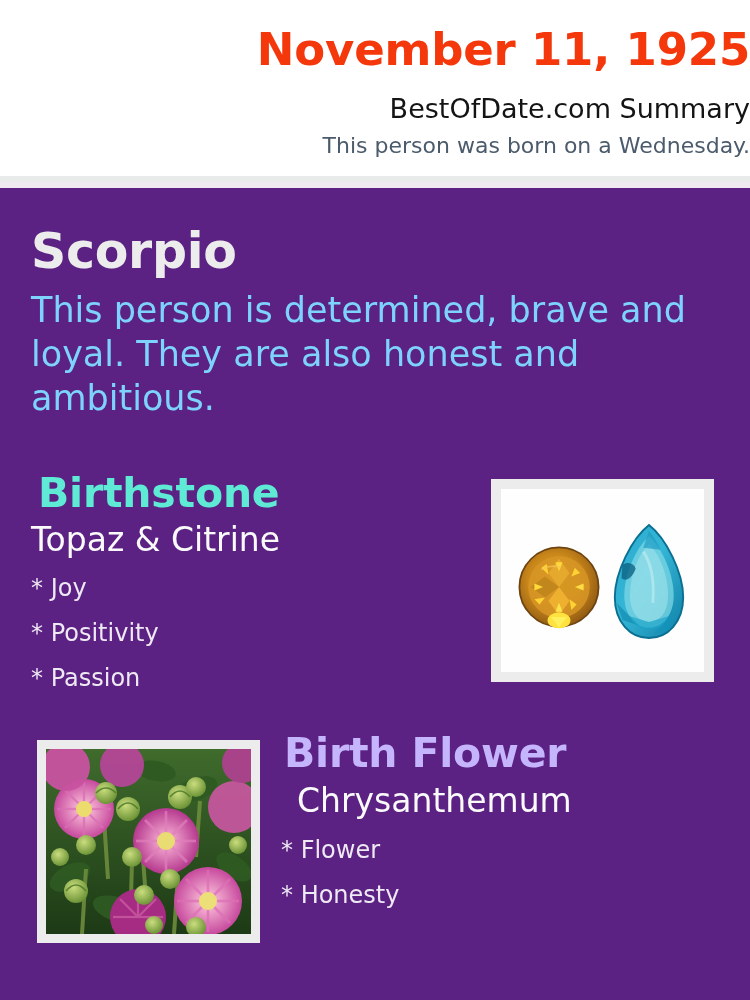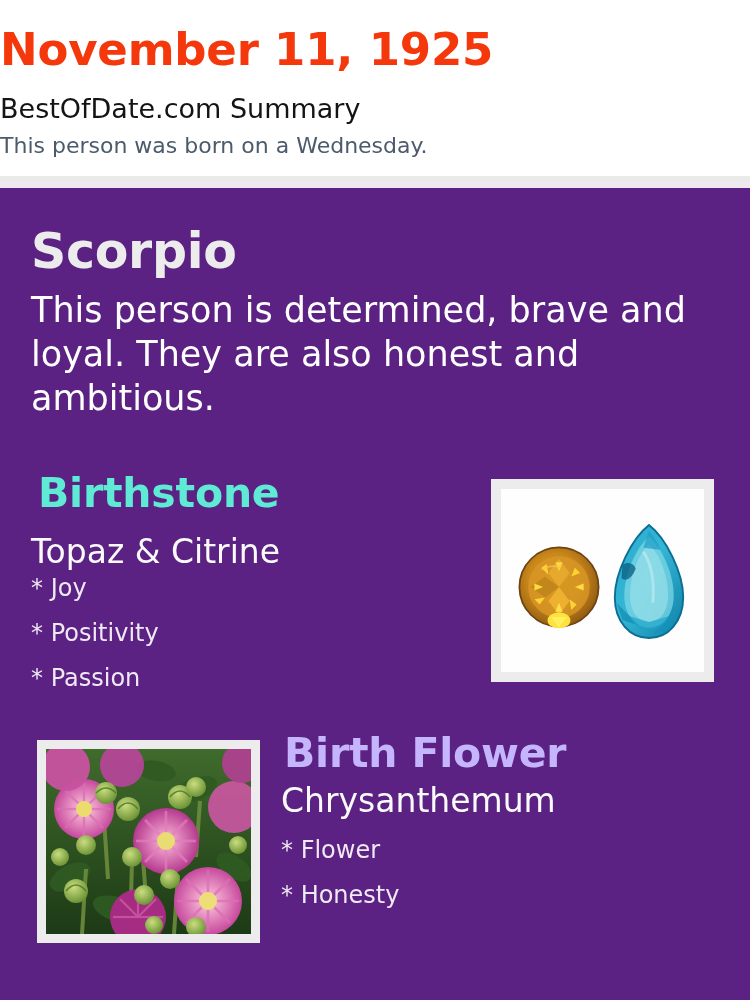--- a/index.html
+++ b/index.html
@@ -9,21 +9,21 @@
     font-family: "DejaVu Sans", "Liberation Sans", sans-serif;
     background:#5b2183;
     overflow:hidden;
   }
   .page { position:relative; width:750px; height:1000px; }
 
   
   .header {
     position:absolute; left:0; top:0; width:750px; height:176px;
     background:#ffffff;
-    display:flex; flex-direction:column; align-items:flex-start;
+    display:flex; flex-direction:column; align-items:flex-end;
     padding-top:26px;
   }
   .date-title {
     font-size:45px; font-weight:700; color:#f4380c;
     letter-spacing:-0.2px; line-height:1.08;
     font-family:"DejaVu Sans","Liberation Sans",sans-serif;
   }
   .site-line {
     font-size:27px; font-weight:400; color:#141414;
     line-height:1.2; margin-top:18px;
@@ -50,35 +50,34 @@
     padding-left:14px;
   }
 
   .sign-name {
     position:absolute; left:31px; top:39px;
     font-size:49px; font-weight:700; color:#ececec;
     letter-spacing:-0.3px; line-height:1;
   }
   .sign-desc {
     position:absolute; left:31px; top:100px; width:670px;
-    font-size:35px; font-weight:400; color:#ffffff;
+    font-size:35px; font-weight:400; color:#7dd3fc;
     line-height:1.26;
   }
 
   
   .stone-heading {
     position:absolute; left:38px; top:285px;
     font-size:41px; font-weight:700; color:#5eead4;
     letter-spacing:-0.2px; line-height:1;
   }
   .stone-name {
     position:absolute; left:31px; top:334px;
     font-size:33px; font-weight:400; color:#fafafa;
     line-height:1.1;
-    margin-top:12px;
   }
   .stone-traits {
     position:absolute; left:31px; top:388px;
     list-style:none;
   }
   .stone-traits li {
     font-size:24px; font-weight:400; color:#efe9f3;
     line-height:1.0; margin-bottom:21px;
   }
 
@@ -109,21 +108,21 @@
   .flower-inner {
     position:relative; width:100%; height:100%;
     overflow:hidden; background:#2d4a20;
   }
   .flower-heading {
     position:absolute; left:284px; top:545px;
     font-size:41px; font-weight:700; color:#c4b5fd;
     letter-spacing:-0.2px; line-height:1;text-align:right;
   }
   .flower-name {
-    position:absolute; left:281px; top:595px;
+    position:absolute; left:297px; top:595px;
     font-size:33px; font-weight:400; color:#fafafa;
     line-height:1.1;
   }
   .flower-traits {
     position:absolute; left:281px; top:650px;
     list-style:none;
   }
   .flower-traits li {
     font-size:24px; font-weight:400; color:#efe9f3;
     line-height:1.0; margin-bottom:21px;

